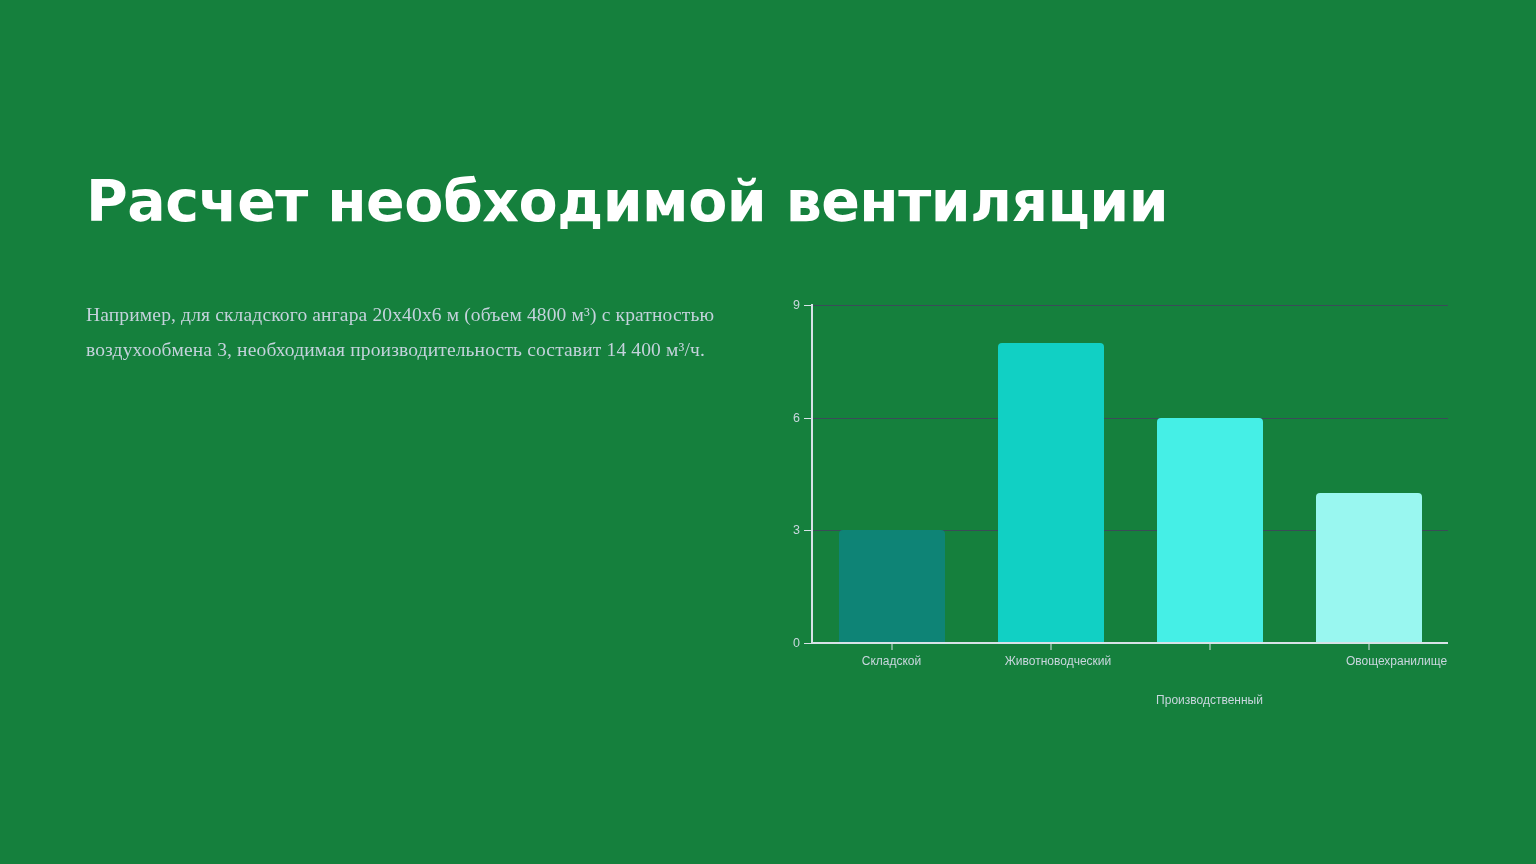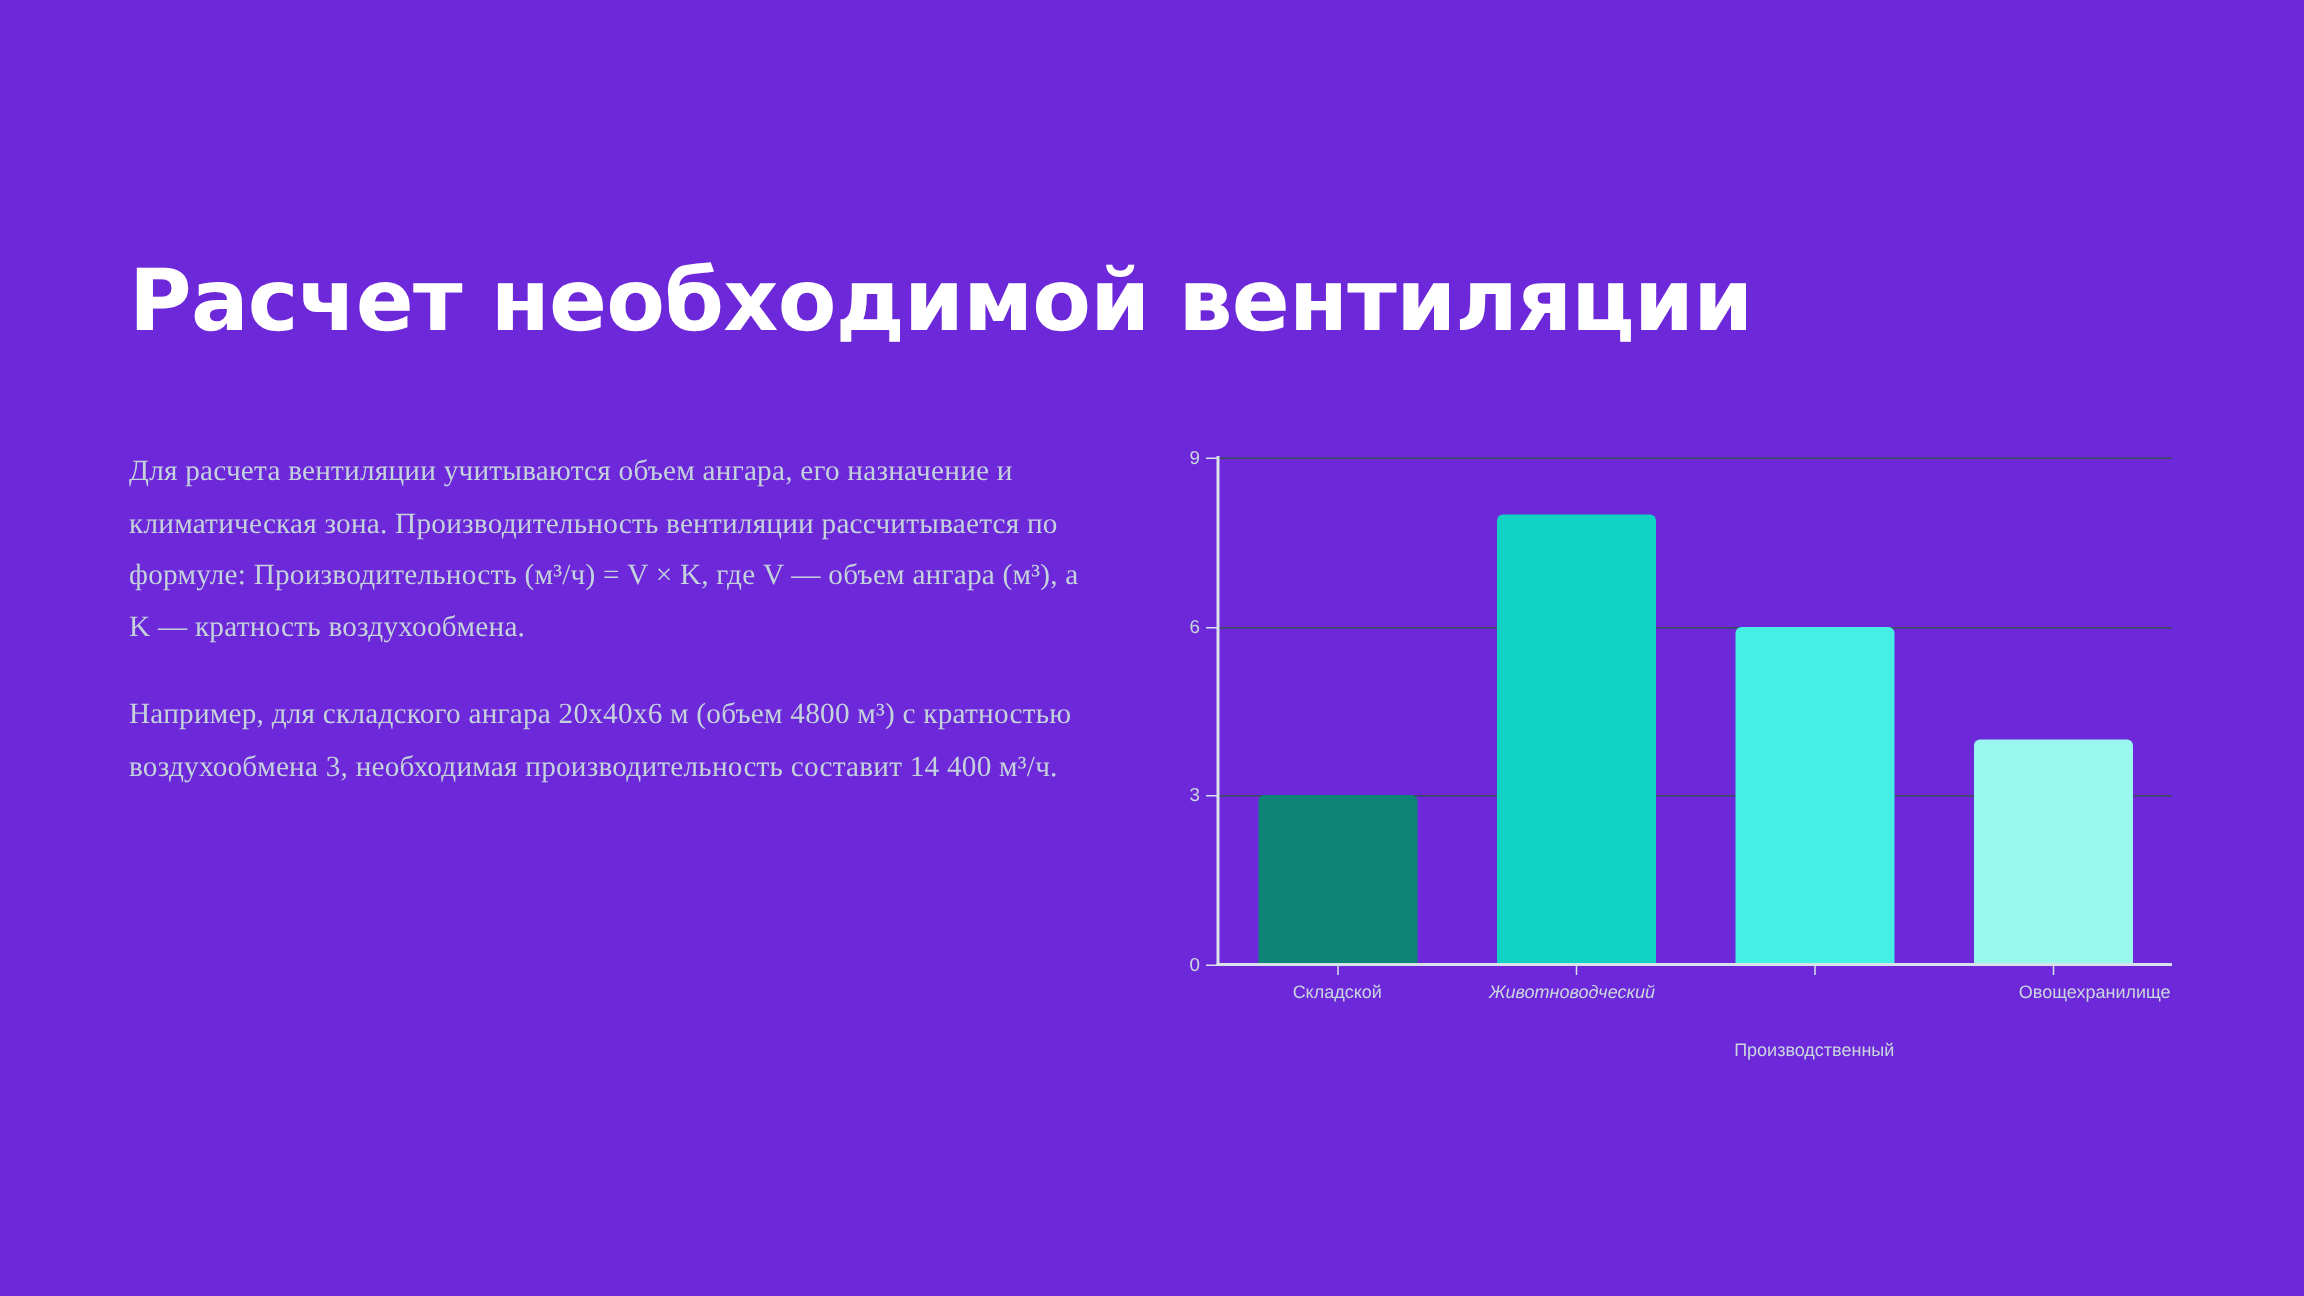--- a/index.html
+++ b/index.html
@@ -14,21 +14,21 @@
   body {
     background:#122734;
     font-family:"Liberation Sans", sans-serif;
     position:relative;
   }
 
   
   .slide {
     position:absolute;
     inset:0;
-    background:#6d28d9;
+    background:#15803d;
   }
 
   
   .slide-title {
     position:absolute;
     left:86px;
     top:172px;
     font-family:"DejaVu Sans", sans-serif;
     font-size:57px;
     font-weight:700;
@@ -145,21 +145,20 @@
   }
 </style>
 </head>
 <body>
 
 <div class="slide">
 
   <h1 class="slide-title">Расчет необходимой вентиляции</h1>
 
   <div class="copy">
-    <p>Для расчета вентиляции учитываются объем ангара, его назначение и климатическая зона. Производительность вентиляции рассчитывается по формуле: Производительность (м³/ч) = V × K, где V — объем ангара (м³), а K — кратность воздухообмена.</p>
     <p>Например, для складского ангара 20х40х6 м (объем 4800 м³) с кратностью воздухообмена 3, необходимая производительность составит 14 400 м³/ч.</p>
   </div>
 
   <div class="chart-wrap">
     <div class="plot" id="plot">
         <div class="gridline" style="top: 225.333px; background: rgb(58, 76, 88);"></div>
         <div class="gridline" style="top: 112.667px; background: rgb(58, 76, 88);"></div>
         <div class="gridline" style="top: 0px; background: rgb(58, 76, 88);"></div>
         <div class="bar" style="left: 26.5px; width: 106px; height: 112.667px; background: rgb(14, 132, 118);"></div>
         <div class="bar" style="left: 185.5px; width: 106px; height: 300.444px; background: rgb(17, 208, 196);"></div>
@@ -173,21 +172,21 @@
         <div class="ytick-label" style="top: 353px; right: 670px; color: rgb(201, 214, 222);">0</div>
         <div class="ytick-mark" style="top: 240.333px; background: rgb(216, 226, 232);"></div>
         <div class="ytick-label" style="top: 240.333px; right: 670px; color: rgb(201, 214, 222);">3</div>
         <div class="ytick-mark" style="top: 127.667px; background: rgb(216, 226, 232);"></div>
         <div class="ytick-label" style="top: 127.667px; right: 670px; color: rgb(201, 214, 222);">6</div>
         <div class="ytick-mark" style="top: 15px; background: rgb(216, 226, 232);"></div>
         <div class="ytick-label" style="top: 15px; right: 670px; color: rgb(201, 214, 222);">9</div>
         <div class="xtick-mark" style="left: 111.5px; background: rgb(216, 226, 232);"></div>
         <div class="xtick-label" style="left: 111.5px; color: rgb(201, 214, 222);">Складской</div>
         <div class="xtick-mark" style="left: 270.5px; background: rgb(216, 226, 232);"></div>
-        <div class="xtick-label" style="left: 268px; color: rgb(201, 214, 222); font-style: italic;">Животноводческий</div>
+        <div class="xtick-label" style="left: 278px; color: rgb(201, 214, 222);">Животноводческий</div>
         <div class="xtick-mark" style="left: 429.5px; background: rgb(216, 226, 232);"></div>
         <div class="xtick-label" style="left: 429.5px; color: rgb(201, 214, 222); margin-top: 39px;">Производственный</div>
         <div class="xtick-mark" style="left: 588.5px; background: rgb(216, 226, 232);"></div>
         <div class="xtick-label" style="left: 588.5px; color: rgb(201, 214, 222); margin-left: 28px;">Овощехранилище</div>
       </div>
   </div>
 
 </div>
 
 </body></html>

